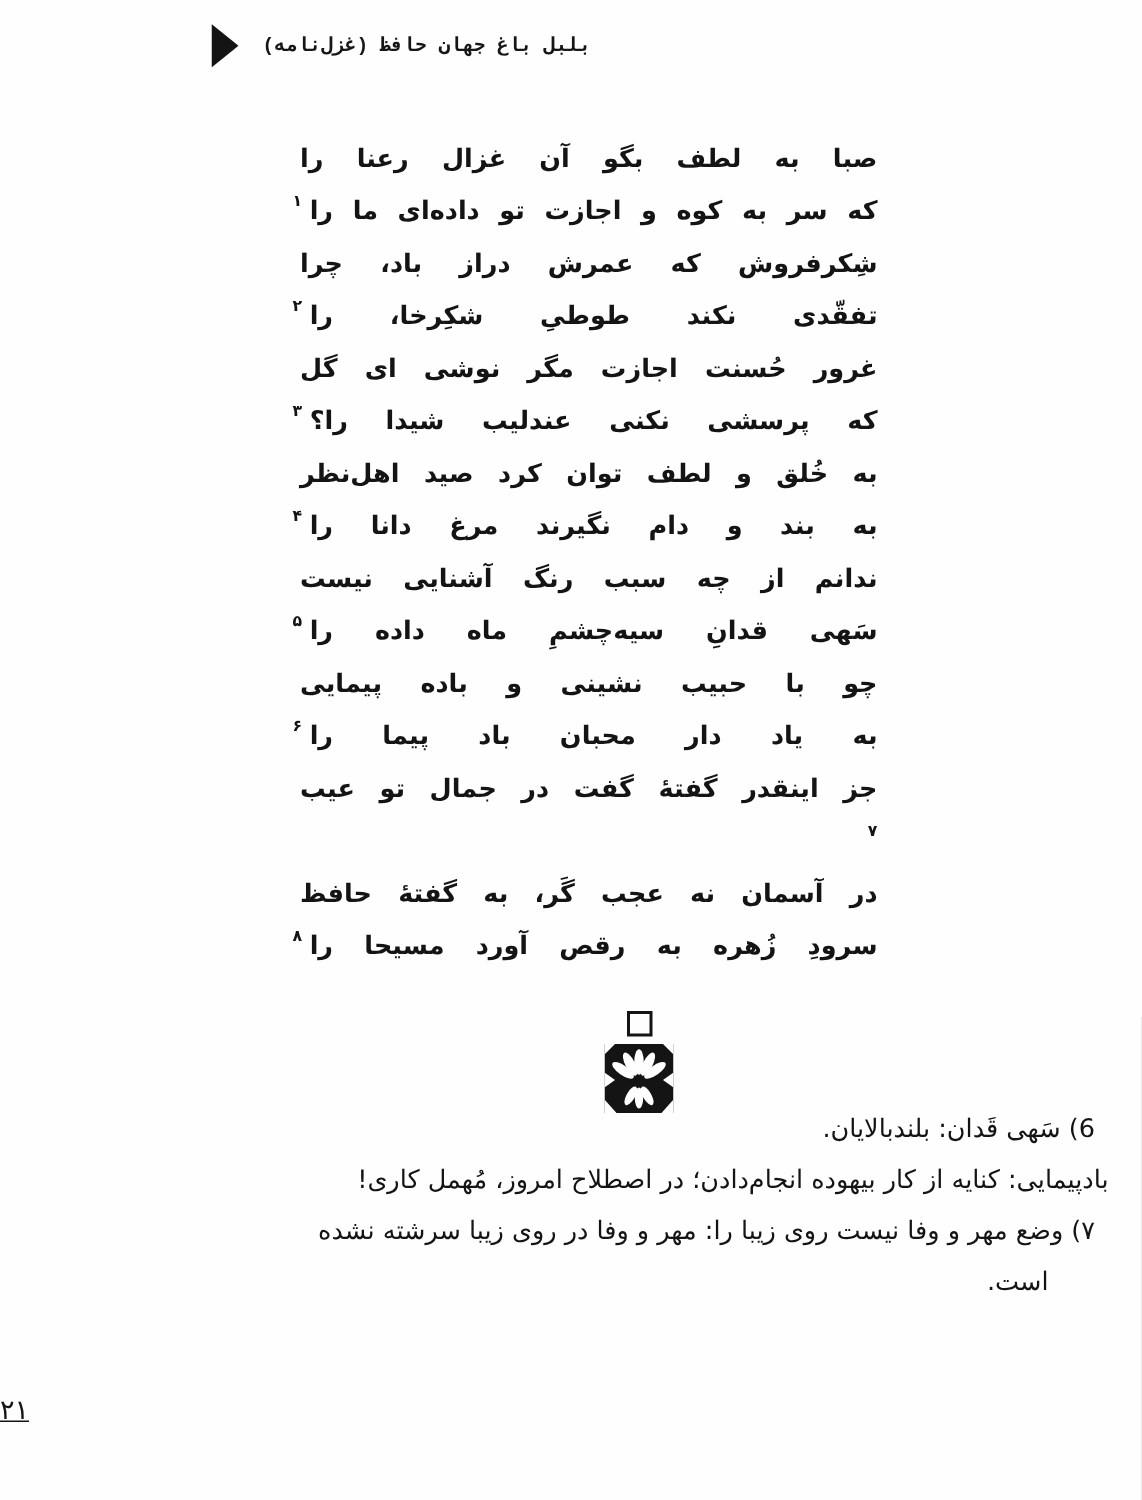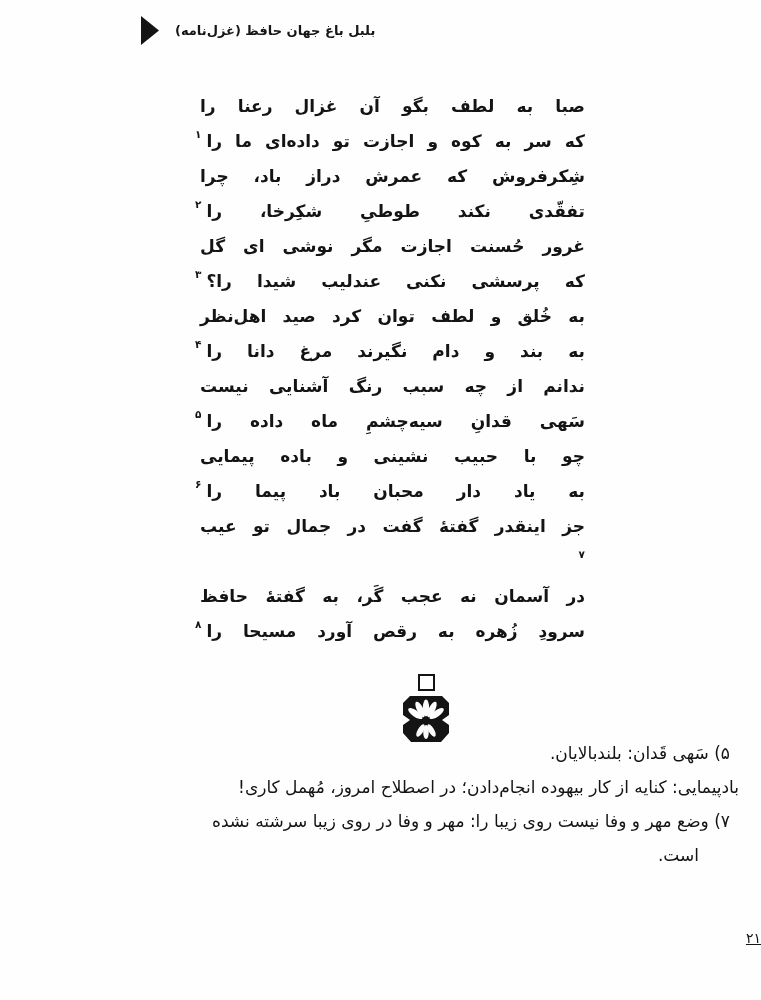--- a/index.html
+++ b/index.html
@@ -7,21 +7,21 @@
     position:relative;width:761px;height:1000px;margin:0 auto;
     background:#fefefe;color:#141414;overflow:hidden;
     font-family:"DejaVu Sans",sans-serif;
   }
   
   .header{
     position:absolute;top:14px;left:141px;height:32px;
     display:flex;flex-direction:row;align-items:center;gap:16px;direction:ltr;
   }
   .header-title{
-    font-size:13px;font-weight:bold;direction:rtl;white-space:nowrap;color:#161616;
+    font-size:13px;font-weight:bold;direction:rtl;white-space:nowrap;color:#161616;font-family:Liberation Mono, monospace;
   }
   
   .poem{position:absolute;top:88px;left:195px;width:390px;}
   .poem-line{
     height:35px;display:flex;direction:rtl;align-items:center;gap:5px;
     font-size:17px;font-weight:bold;color:#141414;white-space:nowrap;
   }
   .pl-text{
     display:block;flex:1 1 auto;min-width:0;
     text-align:justify;text-align-last:justify;white-space:normal;
@@ -39,21 +39,21 @@
   .footnotes{
     position:absolute;top:736px;right:22px;left:38px;
     direction:rtl;text-align:right;font-size:17px;color:#141414;
   }
   .fn-line{line-height:34px;white-space:nowrap;}
   .fn-indent{padding-right:9px;}
   .fn-indent-big{padding-right:40px;}
   
   .page-number{
     position:absolute;top:930px;left:0;width:100%;
-    text-align:right;font-size:14px;letter-spacing:2px;color:#141414;text-decoration:underline;
+    text-align:left;font-size:18px;letter-spacing:2px;color:#141414;text-decoration:underline;
   }
 </style>
 </head>
 <body>
 
 <div class="page">
 
   <div class="header">
     <span style="display:flex;">
       <svg width="18" height="29" viewBox="0 0 18 29">
@@ -148,21 +148,21 @@
           <polygon points="0,46 0,37 8,46"></polygon>
           <polygon points="46,46 46,37 38,46"></polygon>
           <polygon points="0,0 7,0 0,7"></polygon>
           <polygon points="46,0 39,0 46,7"></polygon>
         </g>
       </svg>
     </span>
   </div>
 
   <div class="footnotes">
-    <div class="fn-line fn-indent">۵) سَهی قَدان: بلندبالایان.</div>
+    <div class="fn-line fn-indent">6) سَهی قَدان: بلندبالایان.</div>
     <div class="fn-line">بادپیمایی: کنایه از کار بیهوده انجام‌دادن؛ در اصطلاح امروز، مُهمل کاری!</div>
     <div class="fn-line fn-indent">۷) وضع مهر و وفا نیست روی زیبا را: مهر و وفا در روی زیبا سرشته نشده</div>
     <div class="fn-line fn-indent-big">است.</div>
   </div>
 
   <div class="page-number">۲۱</div>
 
 </div>
 
 </body></html>

